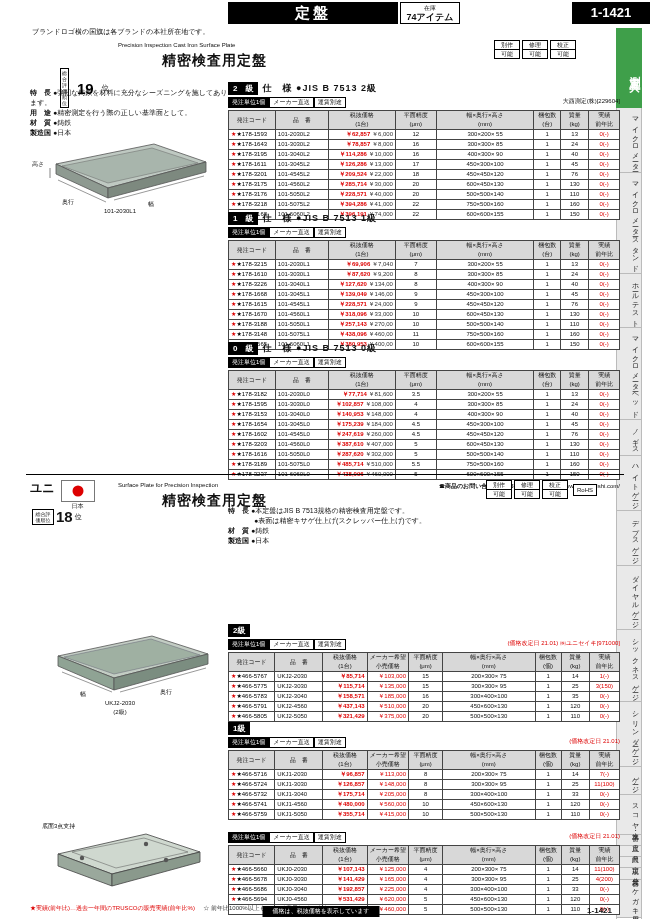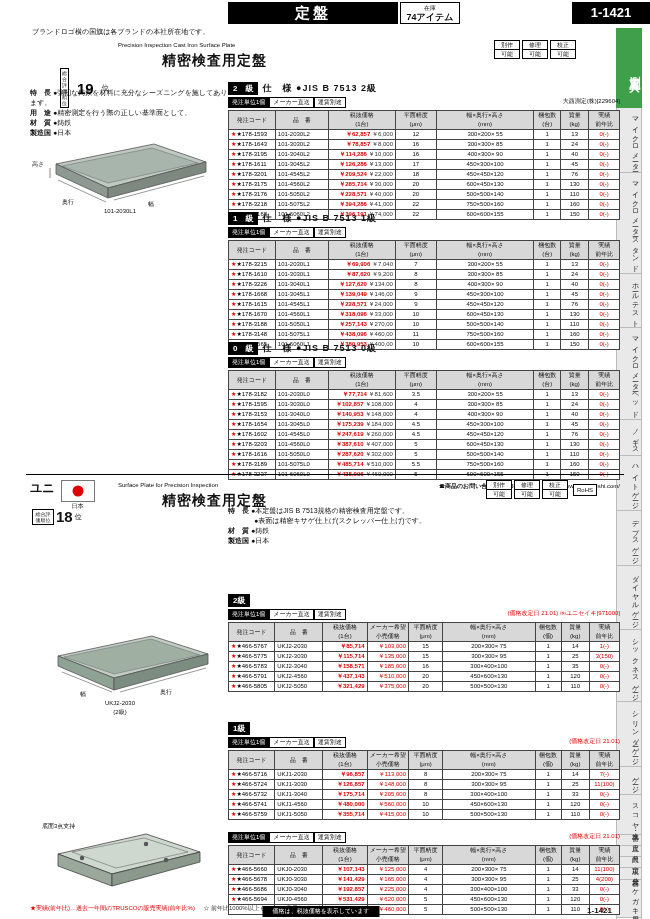--- a/index.html
+++ b/index.html
@@ -641,21 +641,21 @@
       <polygon points="16,26 70,46 70,58 16,38" fill="#9aa89c" stroke="#444" stroke-width="0.8"></polygon>
       <polygon points="70,46 158,24 158,34 70,58" fill="#8a998c" stroke="#444" stroke-width="0.8"></polygon>
       <polygon points="30,24 102,10 146,24 74,40" fill="none" stroke="#555" stroke-width="0.5"></polygon>
       <circle cx="40" cy="30" r="2.2" fill="#555"></circle>
       <circle cx="104" cy="16" r="2.2" fill="#555"></circle>
       <circle cx="124" cy="32" r="2.2" fill="#555"></circle>
     </svg>
   </div>
   <div style="position:absolute; left:42px; top:822px; font-size:6px;">底面3点支持</div>
 
-  <div class="sec" style="left:228px; top:594px; width:392px;">
+  <div class="sec" style="left:228px; top:624px; width:392px;">
     <div class="gradebar">
       <span class="gradebox">2級</span>
     </div>
     <div class="substrip" style="margin-top:2px;">
       <span class="cell b">発注単位1個</span>
       <span class="cell">メーカー直送</span>
       <span class="cell">運賃別途</span>
       <span class="right" style="font-size:6px; color:#d00;">(価格改定日 21.01) ㈱ユニセイキ[971000]</span>
     </div>
     <table class="pt" style="margin-top:2px; width:392px;">

